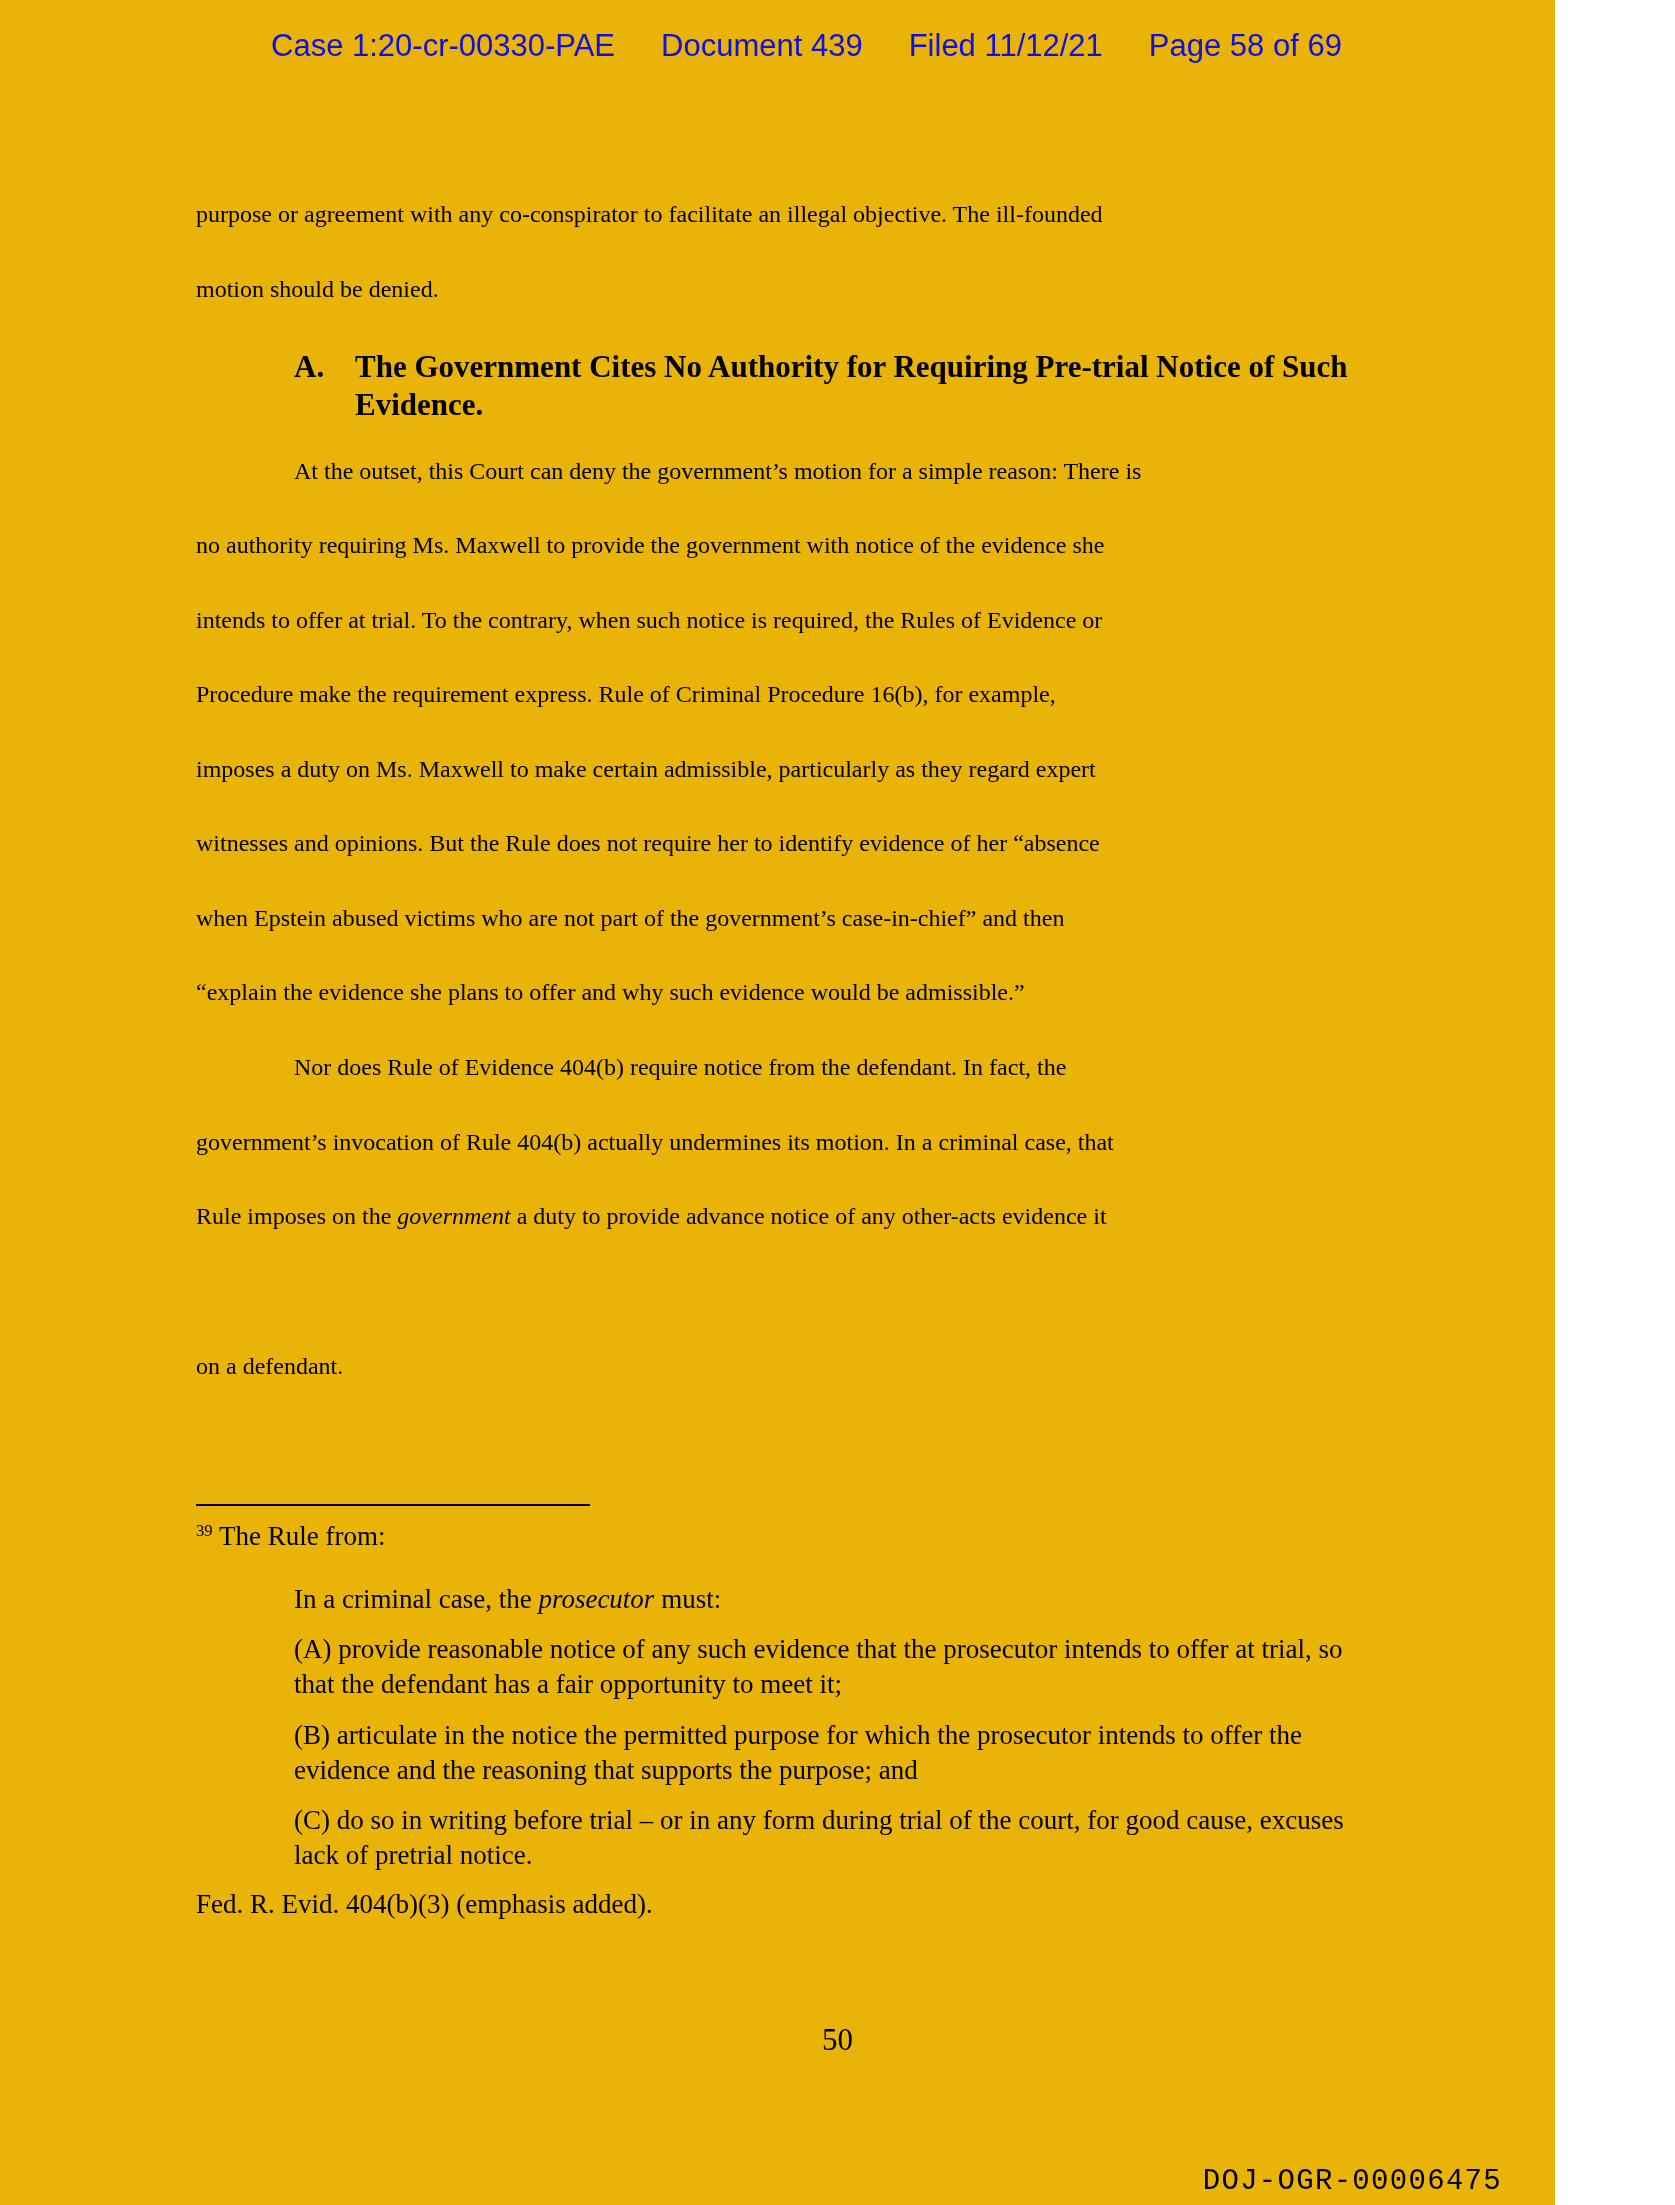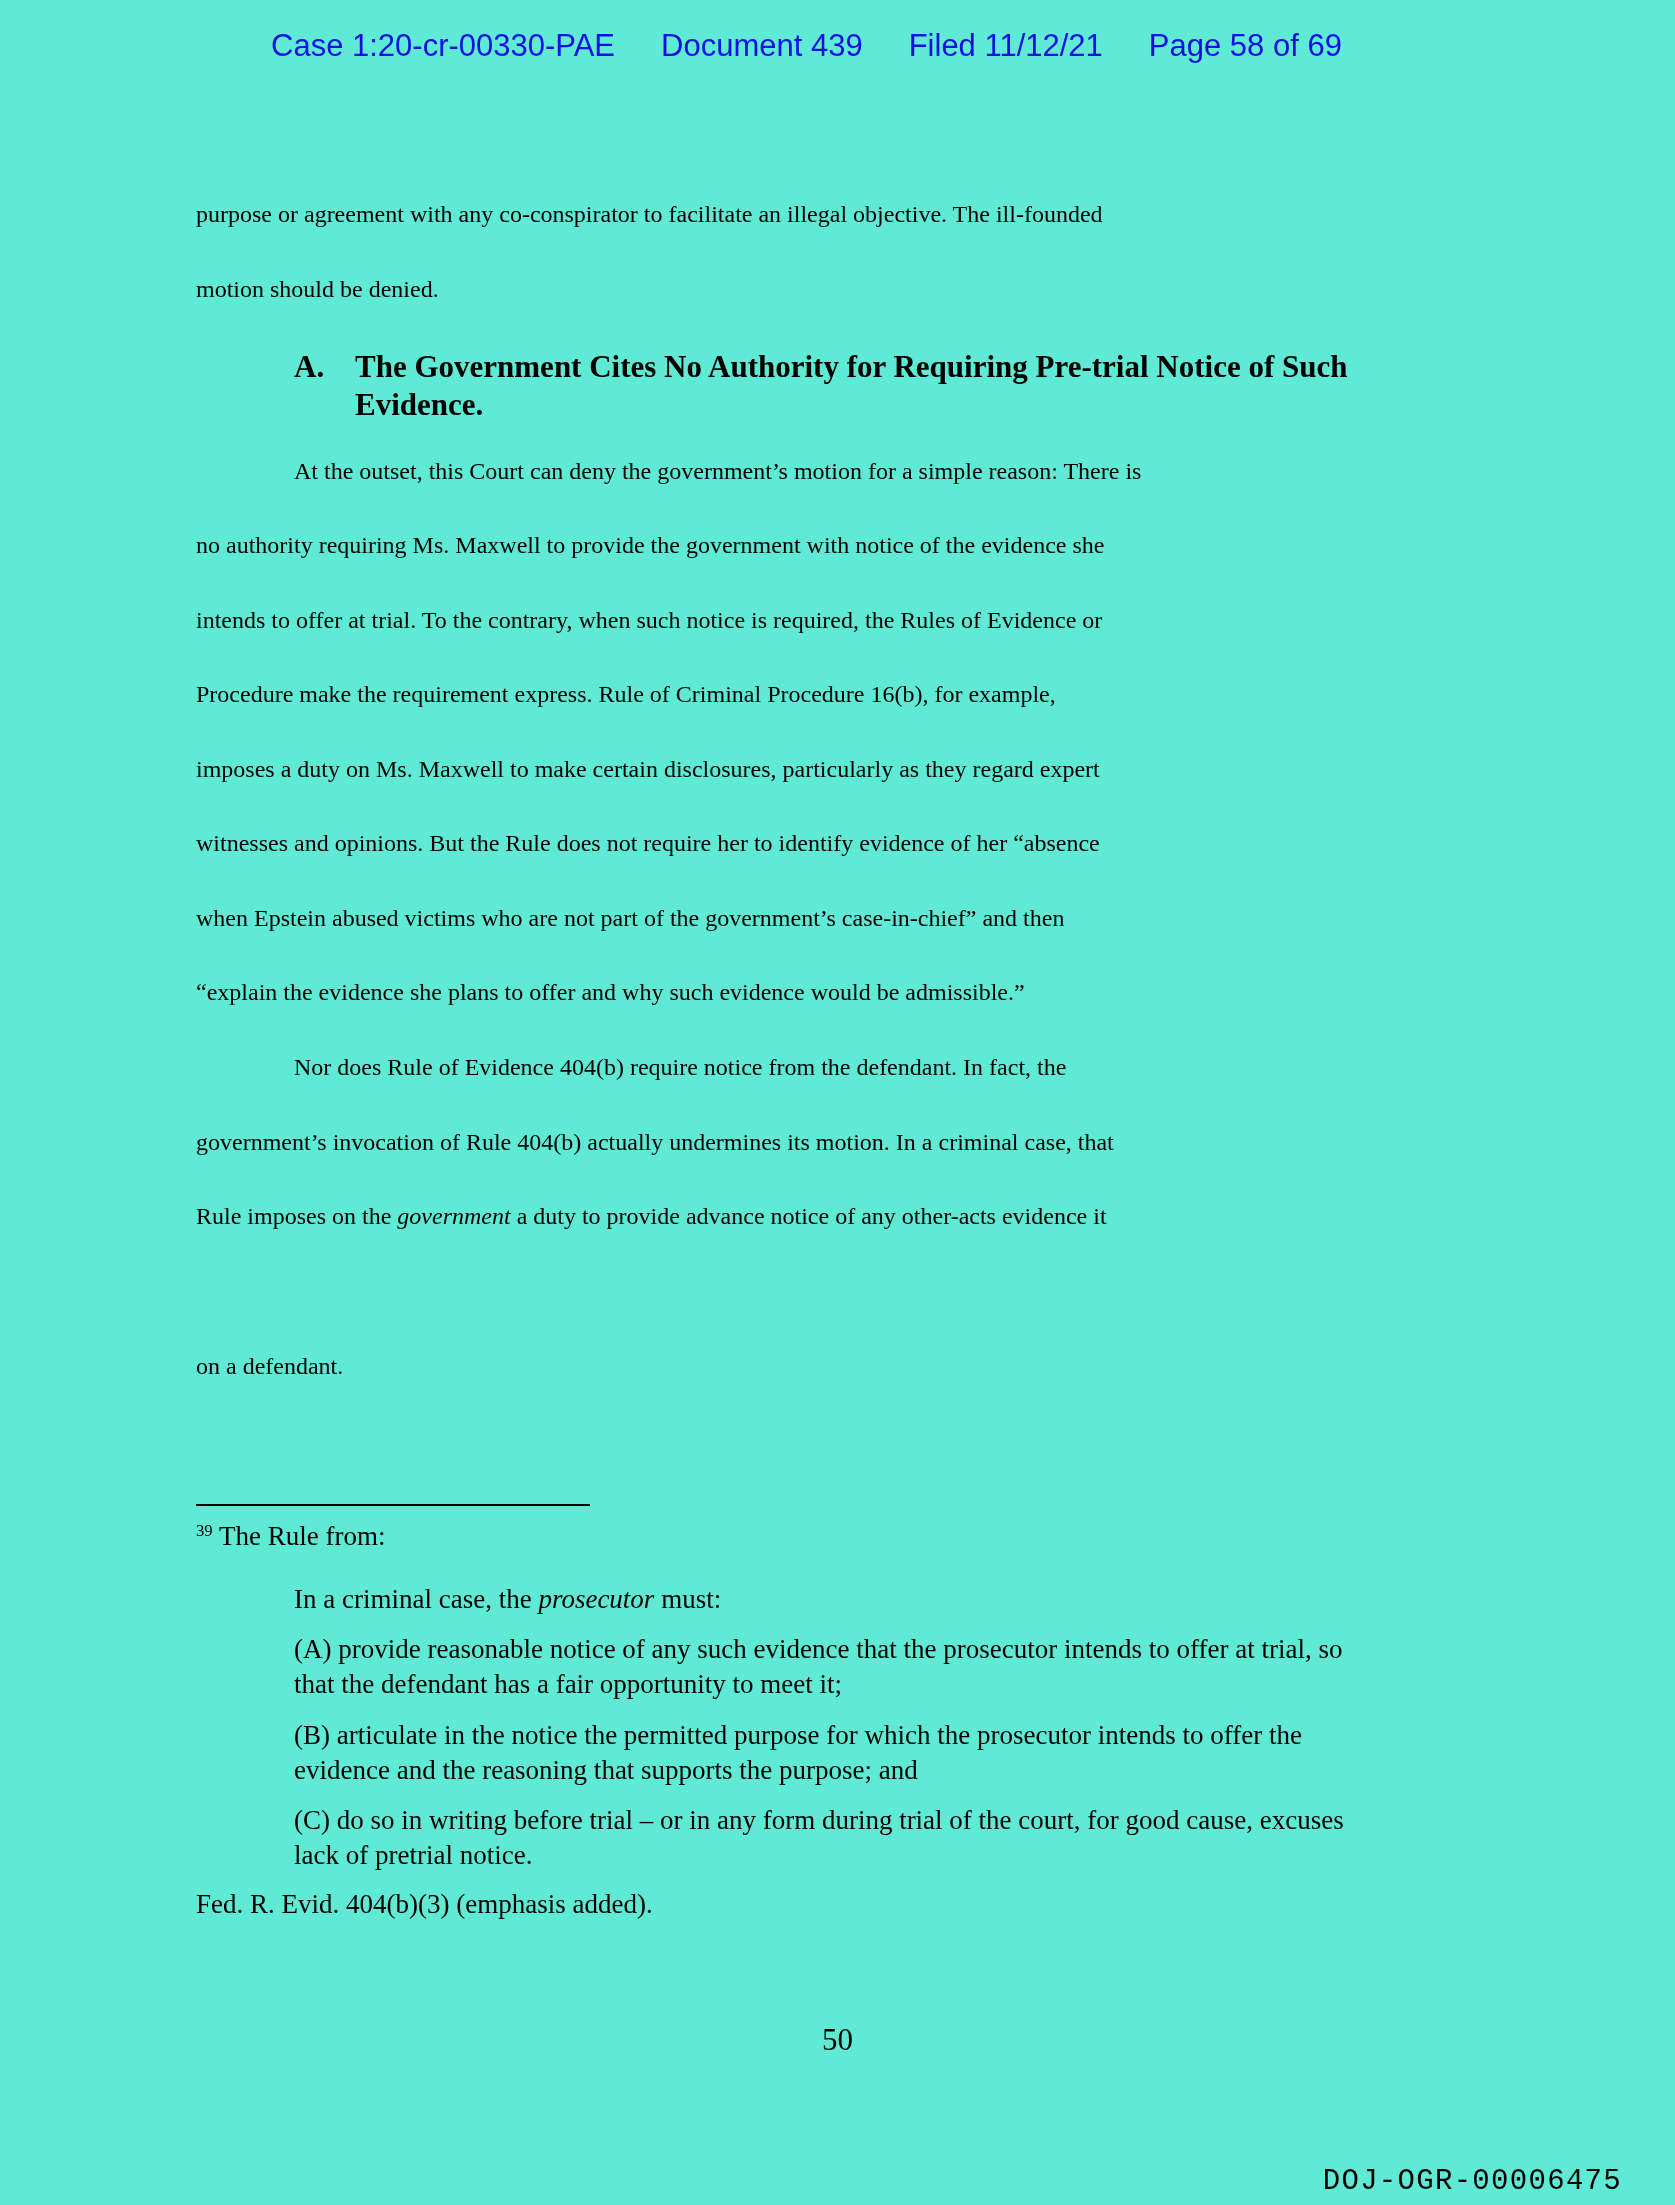--- a/index.html
+++ b/index.html
@@ -1,17 +1,17 @@
 <!DOCTYPE html>
 <html style="font-size:10.5px"><head>
 <meta charset="utf-8">
 <style>
   html, body { margin: 0; padding: 0; background: #ffffff; }
   body { width: 1675px; height: 2205px; position: relative; overflow: hidden; }
-  .page { position: absolute; left: 0; top: 0; width: 1675px; height: 2205px; background: #5eead4; }
+  .page { position: absolute; left: 0; top: 0; width: 1555px; height: 2205px; background: #eab308; }
   .hdr { position: absolute; top: 28px; left: 271px; font-family: "Liberation Sans", sans-serif; font-size: 31px; color: #1010e0; white-space: nowrap; }
   .hdr span { display: inline-block; }
   .ln { position: absolute; white-space: nowrap; font-family: "Liberation Serif", serif; color: #000; font-size: 24px; line-height: 1; }
   .body-ln { left: 196px; }
   .ind { left: 294px; }
   .hd { font-weight: bold; font-size: 31px; }
   .fn { font-size: 27px; }
   .fn-q { left: 294px; }
   sup { font-size: 0.62em; vertical-align: 0.55em; line-height: 0; }
   .rule { position: absolute; left: 196px; top: 1504px; width: 394px; height: 2px; background: #000; }
@@ -32,21 +32,21 @@
   <div class="ln body-ln" style="top:277px">motion should be denied.</div>
 
   <div class="ln hd" style="left:294px; top:351px">A.</div>
   <div class="ln hd" style="left:355px; top:351px">The Government Cites No Authority for Requiring Pre-trial Notice of Such</div>
   <div class="ln hd" style="left:355px; top:389px">Evidence.</div>
 
   <div class="ln ind" style="top:459px">At the outset, this Court can deny the government’s motion for a simple reason: There is</div>
   <div class="ln body-ln" style="top:533px">no authority requiring Ms. Maxwell to provide the government with notice of the evidence she</div>
   <div class="ln body-ln" style="top:608px">intends to offer at trial. To the contrary, when such notice is required, the Rules of Evidence or</div>
   <div class="ln body-ln" style="top:682px">Procedure make the requirement express. Rule of Criminal Procedure 16(b), for example,</div>
-  <div class="ln body-ln" style="top:757px">imposes a duty on Ms. Maxwell to make certain disclosures, particularly as they regard expert</div>
+  <div class="ln body-ln" style="top:757px">imposes a duty on Ms. Maxwell to make certain admissible, particularly as they regard expert</div>
   <div class="ln body-ln" style="top:831px">witnesses and opinions. But the Rule does not require her to identify evidence of her “absence</div>
   <div class="ln body-ln" style="top:906px">when Epstein abused victims who are not part of the government’s case-in-chief” and then</div>
   <div class="ln body-ln" style="top:980px">“explain the evidence she plans to offer and why such evidence would be admissible.”</div>
 
   <div class="ln ind" style="top:1055px">Nor does Rule of Evidence 404(b) require notice from the defendant. In fact, the</div>
   <div class="ln body-ln" style="top:1130px">government’s invocation of Rule 404(b) actually undermines its motion. In a criminal case, that</div>
   <div class="ln body-ln" style="top:1204px"><span>Rule imposes on the </span><i>government</i><span> a duty to provide advance notice of any other-acts evidence it</span></div>
   <div class="ln body-ln" style="top:1354px">on a defendant.</div>
 
   <div class="rule"></div>

